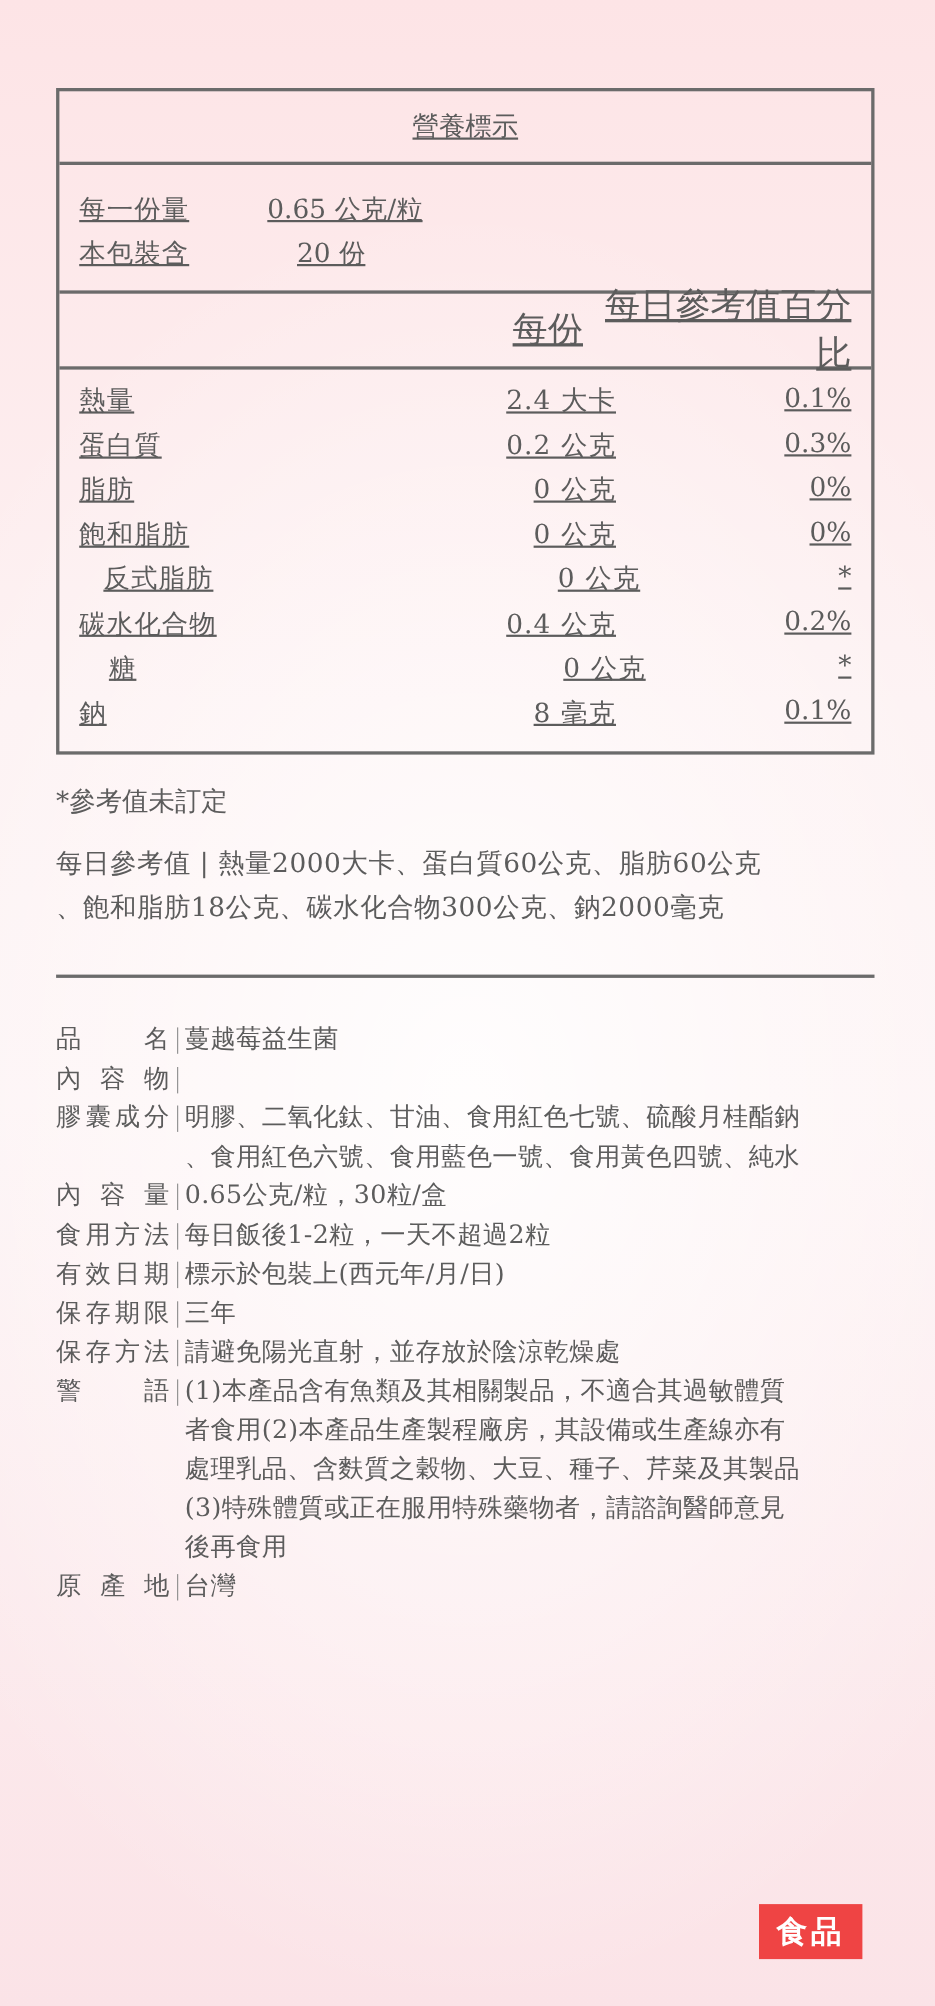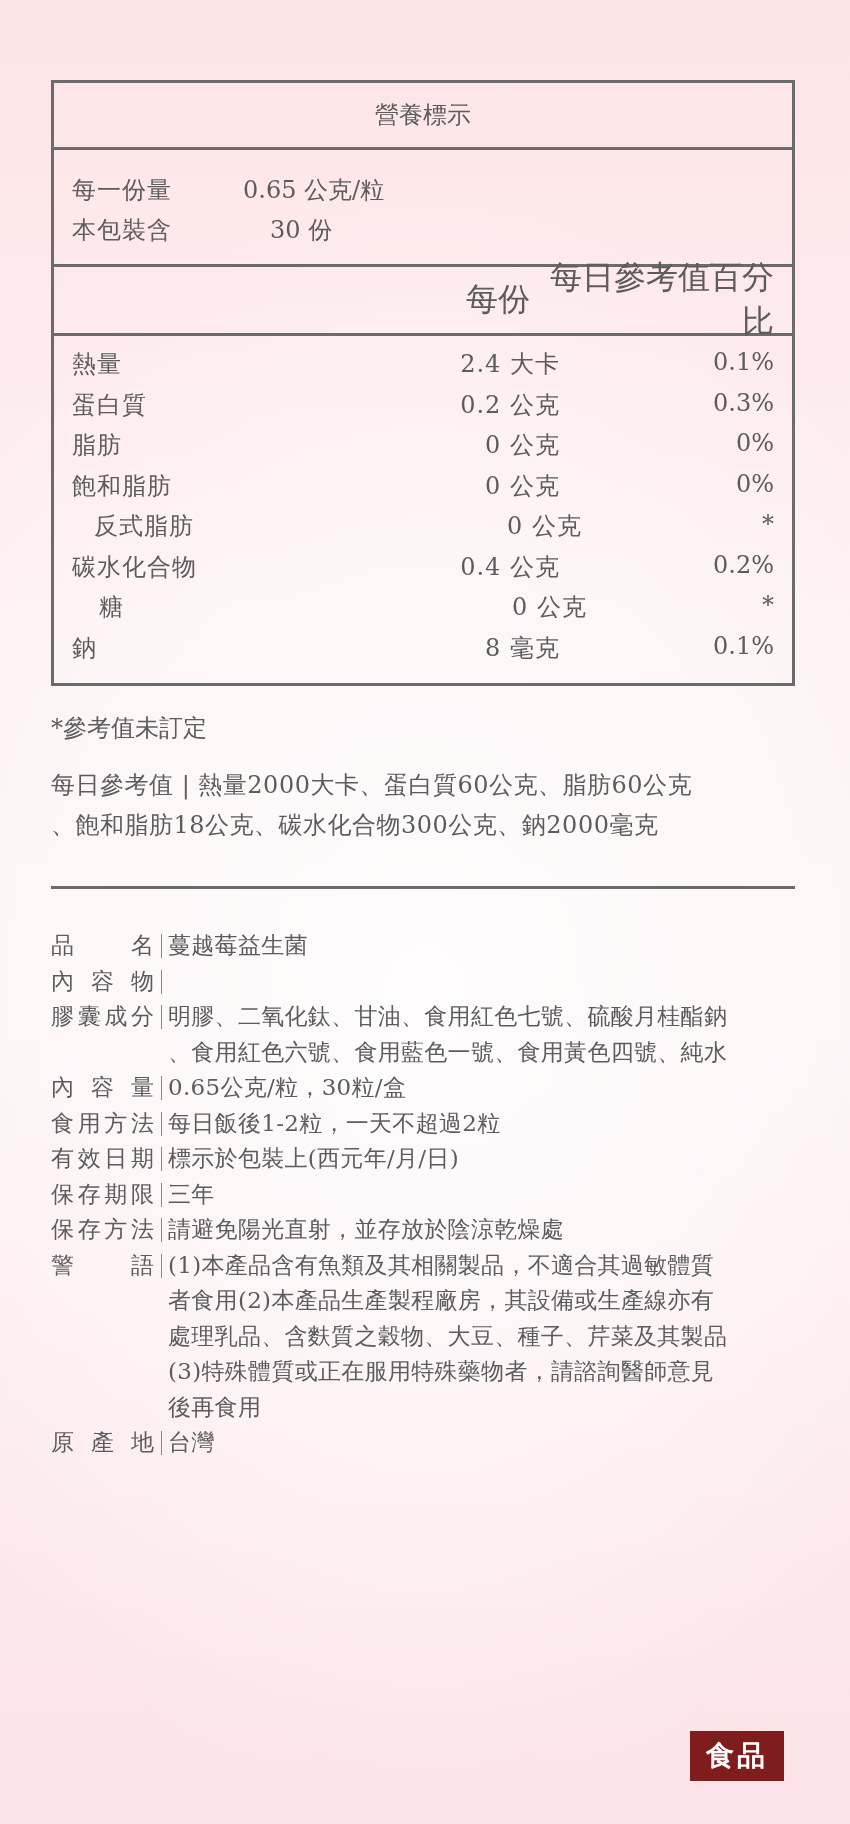--- a/index.html
+++ b/index.html
@@ -16,20 +16,21 @@
   }
   
   .nut {
     position: absolute;
     left: 51px;
     top: 80px;
     width: 744px;
     height: 606px;
     border: 3px solid #6b6b6b;
     box-sizing: border-box;
+    text-decoration: underline;
   }
   .nut-title {
     height: 64px;
     border-bottom: 3px solid #6b6b6b;
     display: flex; align-items: center; justify-content: center;
     font-size: 24px;
     box-sizing: content-box;
   }
   .nut-serving {
     height: 117px;
@@ -100,42 +101,42 @@
     margin: 6px 6px 0 7px;
     height: 24px;
     flex-shrink: 0;
   }
   .ival { flex: 1; white-space: pre-line; letter-spacing: 0.3px; }
 
   .badge {
     position: absolute;
     left: 690px; top: 1731px;
     width: 94px; height: 50px;
-    background: #7f1d1d;
+    background: #ef4444;
     color: #ffffff;
     font-family: "DejaVu Sans", "Liberation Sans", sans-serif;
     font-weight: bold;
     font-size: 28px;
     display: flex; align-items: center; justify-content: center;
     letter-spacing: 3px;
   }
 </style>
 </head>
 <body>
 
 <div class="nut">
   <div class="nut-title">營養標示</div>
   <div class="nut-serving">
     <div class="row">
       <span class="lbl">每一份量</span>
       <span>0.65 公克/粒</span>
     </div>
     <div class="row">
       <span class="lbl">本包裝含</span>
-      <span style="padding-left:27px">30 份</span>
+      <span style="padding-left:27px">20 份</span>
     </div>
   </div>
   <div class="nut-head">
     <span class="c1"></span>
     <span class="c2">每份</span>
     <span class="c3">每日參考值百分比</span>
   </div>
   <div class="nut-rows">
     <div class="nut-row">
       <span class="n">熱量</span>

